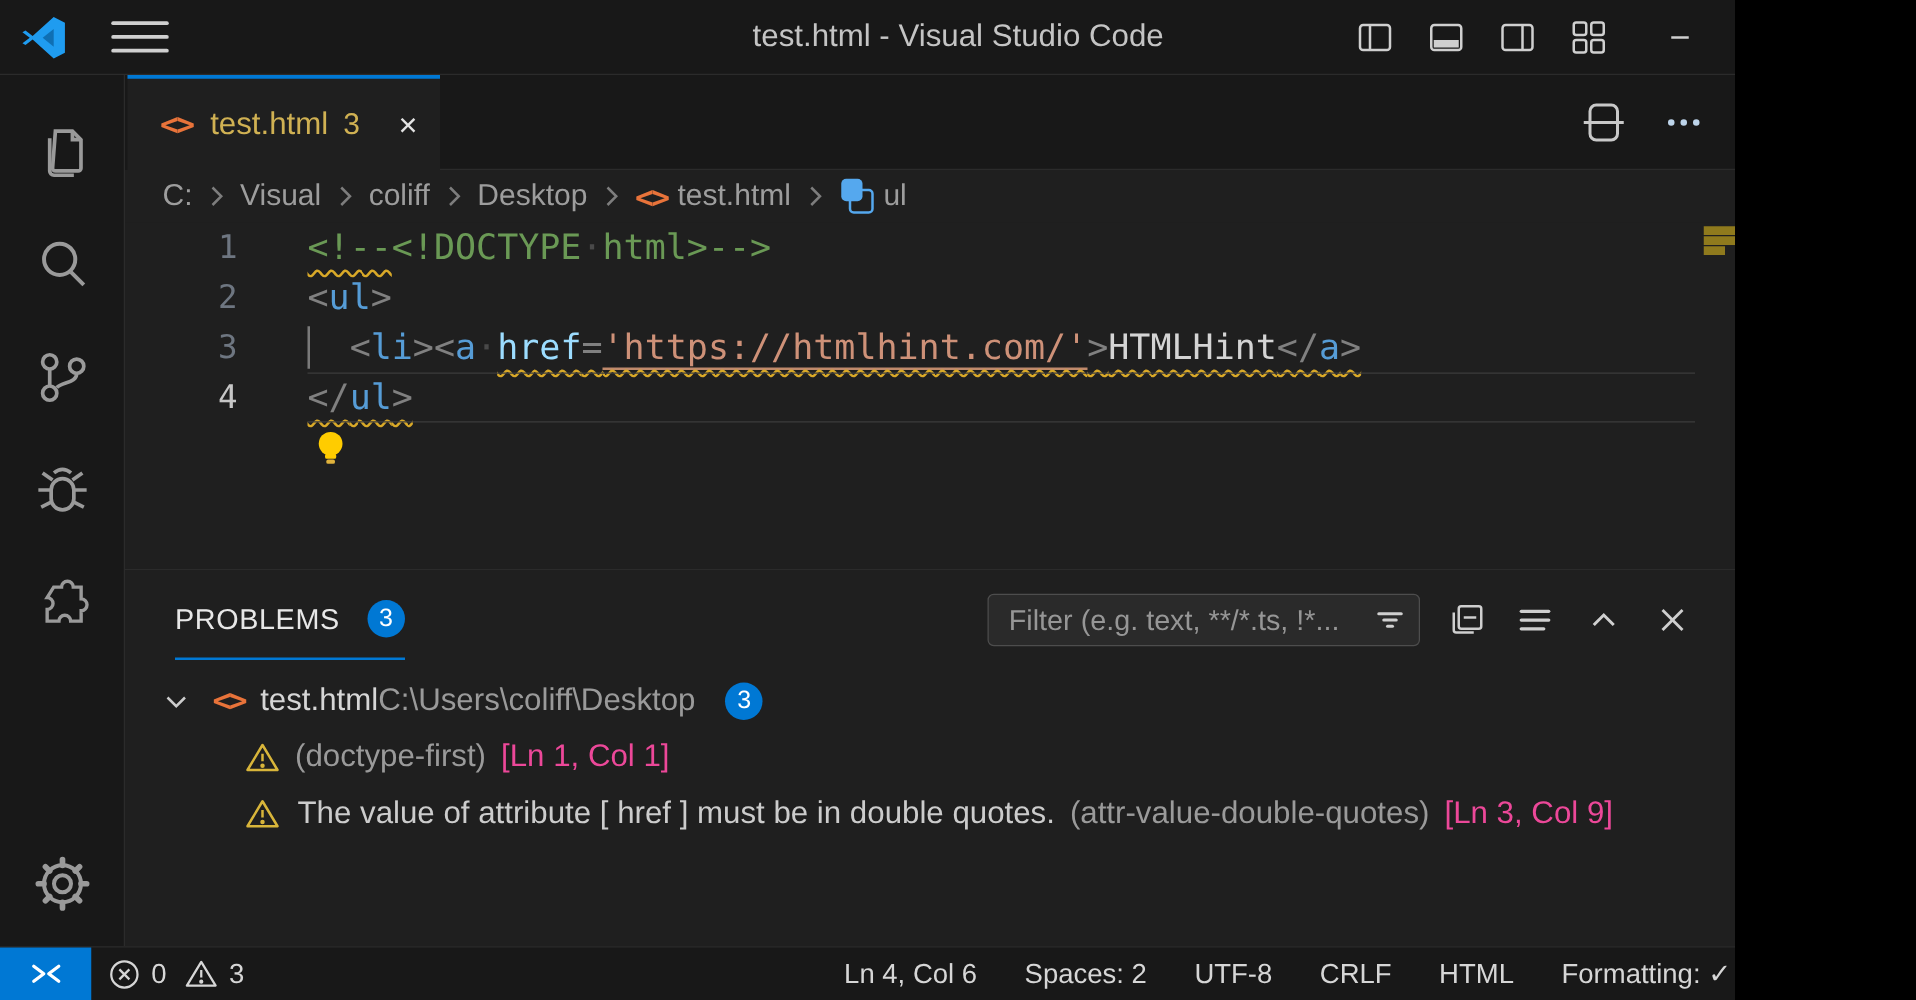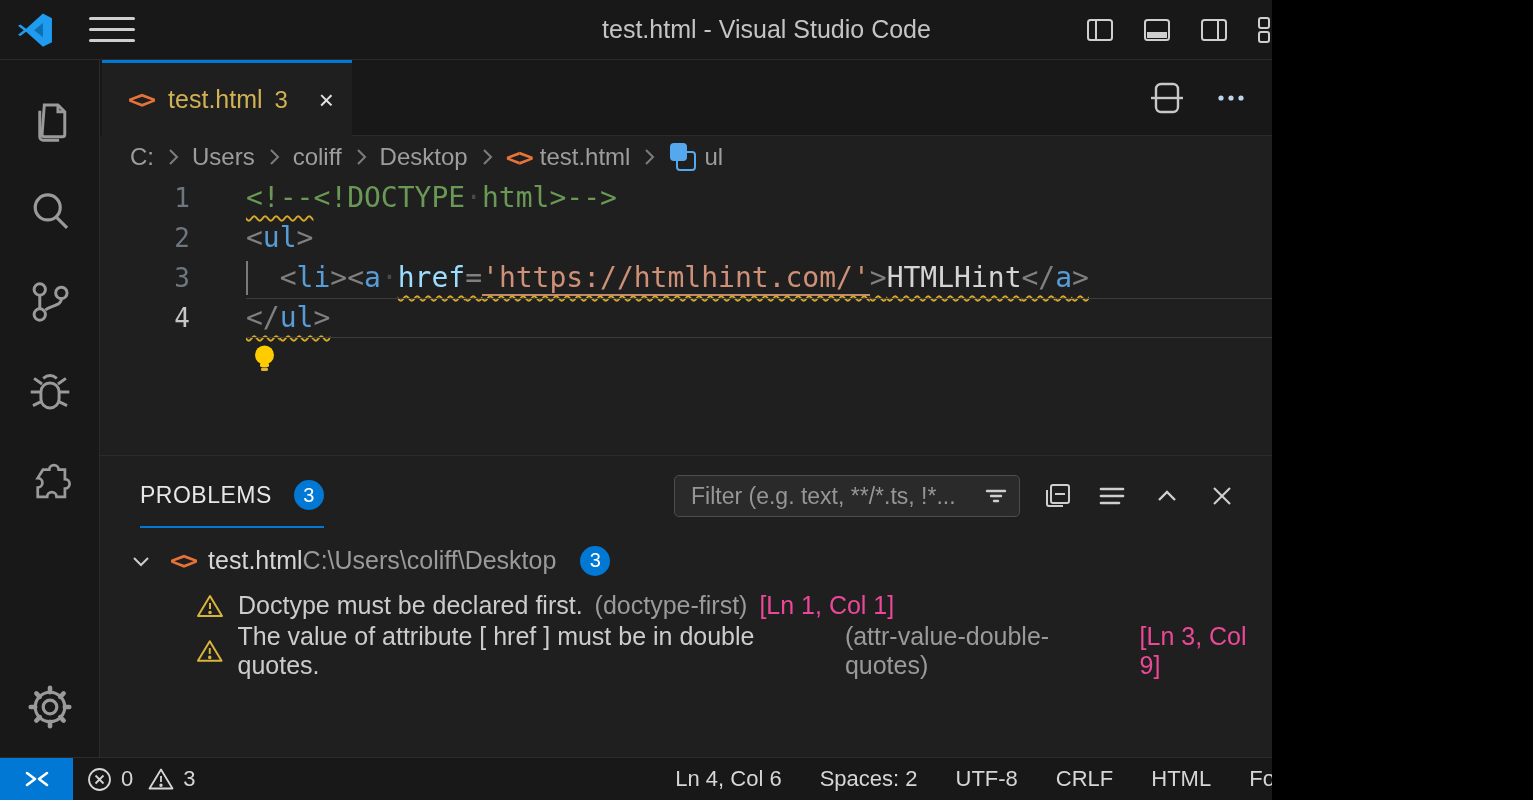--- a/index.html
+++ b/index.html
@@ -1,16 +1,16 @@
 <!DOCTYPE html>
 <html style="--accent: #0078d4; --badge: #0078d4; --warning: #cca700; --comment: #6a9955; --tag: #569cd6; --attribute: #9cdcfe; --string: #ce9178; --punctuation: #808080; --text: #d4d4d4; --lightbulb: #ffcc00;"><head>
 <meta charset="utf-8">
 <style>
   html,body{margin:0;padding:0;background:#000;}
-  .scene{position:relative;width:1272px;height:800px;background:#1f1f1f;overflow:hidden;
+  .scene{position:relative;width:1388px;height:800px;background:#1f1f1f;overflow:hidden;
          font-family:"Liberation Sans",sans-serif;color:#cccccc;-webkit-font-smoothing:antialiased;}
   .mono{font-family:"DejaVu Sans Mono",monospace;}
   svg{display:block;}
 
   
   .titlebar{position:absolute;left:0;top:0;width:1533px;height:60px;background:#181818;
             border-bottom:1px solid #2b2b2b;display:flex;align-items:center;box-sizing:border-box;}
   .logo{margin-left:17px;}
   .menu-btn{margin-left:36px;width:46px;height:32px;display:flex;flex-direction:column;justify-content:center;gap:8px;cursor:pointer;}
   .menu-btn i{display:block;height:3px;background:#cfcfcf;border-radius:2px;}
@@ -261,21 +261,21 @@
     </div>
   </div>
 
   <div class="breadcrumb">
     <span class="crumb">C:</span>
     <span class="crumb-sep">
         <svg width="18" height="24" viewBox="0 0 18 24" fill="none" stroke="#7d7d7d" stroke-width="2">
           <path d="M6 5 l7 7 -7 7"></path>
         </svg>
       </span>
-    <span class="crumb">Users</span>
+    <span class="crumb">Visual</span>
     <span class="crumb-sep">
         <svg width="18" height="24" viewBox="0 0 18 24" fill="none" stroke="#7d7d7d" stroke-width="2">
           <path d="M6 5 l7 7 -7 7"></path>
         </svg>
       </span>
     <span class="crumb">coliff</span>
     <span class="crumb-sep">
         <svg width="18" height="24" viewBox="0 0 18 24" fill="none" stroke="#7d7d7d" stroke-width="2">
           <path d="M6 5 l7 7 -7 7"></path>
         </svg>
@@ -393,21 +393,20 @@
         <span class="path">C:\Users\coliff\Desktop</span>
         <span class="badge">3</span>
       </div>
 
       <div class="prob-row">
         <svg width="28" height="26" viewBox="0 0 28 26" fill="none" stroke="#d8b53a" stroke-width="2">
           <path d="M14 3 L26 23 H2 Z" stroke-linejoin="round"></path>
             <line x1="14" y1="10" x2="14" y2="16"></line>
             <circle cx="14" cy="19.5" r="0.8" fill="#d8b53a"></circle>
         </svg>
-        <span class="msg">Doctype must be declared first.</span>
         <span class="src">(doctype-first)</span>
         <span class="loc">[Ln 1, Col 1]</span>
       </div>
       <div class="prob-row">
         <svg width="28" height="26" viewBox="0 0 28 26" fill="none" stroke="#d8b53a" stroke-width="2">
           <path d="M14 3 L26 23 H2 Z" stroke-linejoin="round"></path>
             <line x1="14" y1="10" x2="14" y2="16"></line>
             <circle cx="14" cy="19.5" r="0.8" fill="#d8b53a"></circle>
         </svg>
         <span class="msg">The value of attribute [ href ] must be in double quotes.</span>

